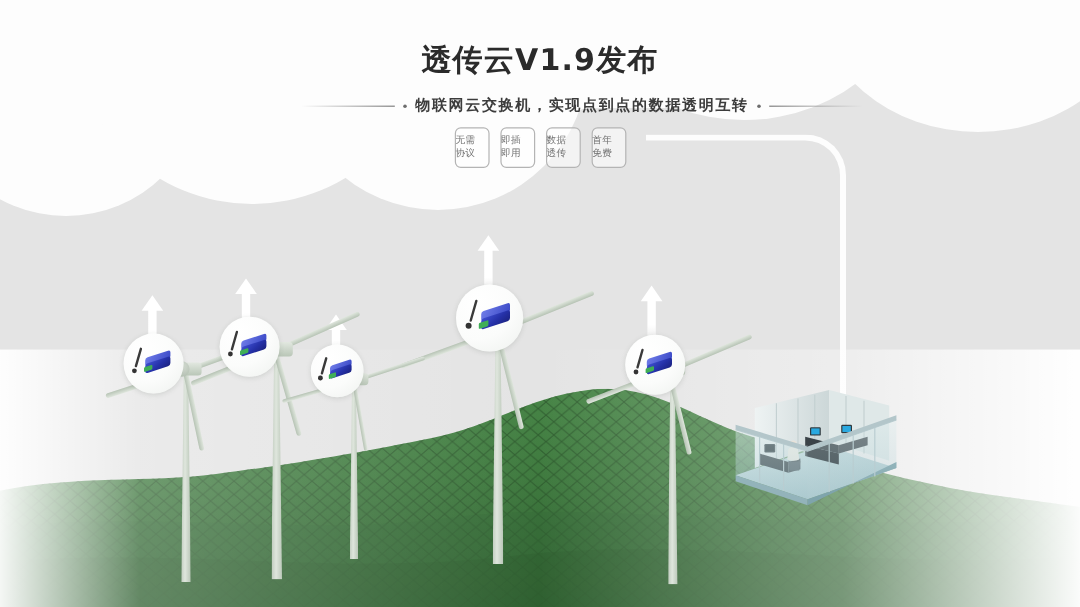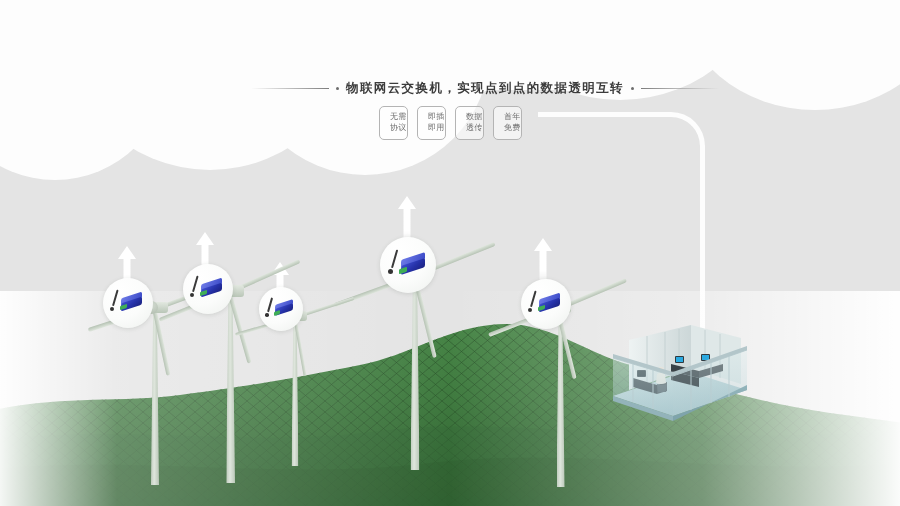--- a/index.html
+++ b/index.html
@@ -66,21 +66,21 @@
           display:flex;align-items:center;justify-content:center;gap:7px;margin-left:35px;}
   .subline{width:78px;height:1px;background:linear-gradient(90deg,rgba(120,120,120,0),#7d7d7d);}
   .subline.right{background:linear-gradient(90deg,#7d7d7d,rgba(120,120,120,0));}
   .subdot{width:3px;height:3px;border-radius:50%;background:#6d6d6d;}
   .subtitle{font-size:12.5px;color:#3c3c3c;letter-spacing:1.4px;font-weight:bold;
             font-family:"DejaVu Sans","Liberation Sans",sans-serif;white-space:nowrap;}
   .badges{position:absolute;left:0;top:106px;width:900px;
           display:flex;justify-content:center;gap:9px;}
   .badge{width:27px;height:32px;border:1px solid #b4b4b4;border-radius:5px;
          background:rgba(255,255,255,.55);
-         display:flex;flex-direction:column;align-items:flex-end;justify-content:center;
+         display:flex;flex-direction:column;align-items:flex-start;justify-content:center;
          font-size:8px;line-height:1.32;color:#6f6f6f;letter-spacing:.3px;
          font-family:"DejaVu Sans","Liberation Sans",sans-serif;}
 </style>
 </head>
 <body>
 
 <div class="stage">
 
   <div class="cloud">
     <div class="lobe" style="left:0px;top:120px;width:230px;height:230px;"></div>
@@ -289,20 +289,21 @@
         <line x1="38" y1="46" x2="38" y2="84"></line>
           <line x1="58" y1="52" x2="58" y2="91"></line>
         <line x1="96" y1="52" x2="96" y2="92"></line>
           <line x1="116" y1="45" x2="116" y2="85"></line>
         <line x1="134" y1="38" x2="134" y2="79"></line>
       </g>
       <polygon points="18,40 78,58 152,32 152,28 78,54 18,36" fill="#b3c6ca"></polygon>
     </svg>
   </div>
 
+  <div class="headline">透传云V1.9发布</div>
 
   <div class="subrow">
     <span class="subline"></span>
     <span class="subdot"></span>
     <span class="subtitle">物联网云交换机，实现点到点的数据透明互转</span>
     <span class="subdot"></span>
     <span class="subline right"></span>
   </div>
 
   <div class="badges">

